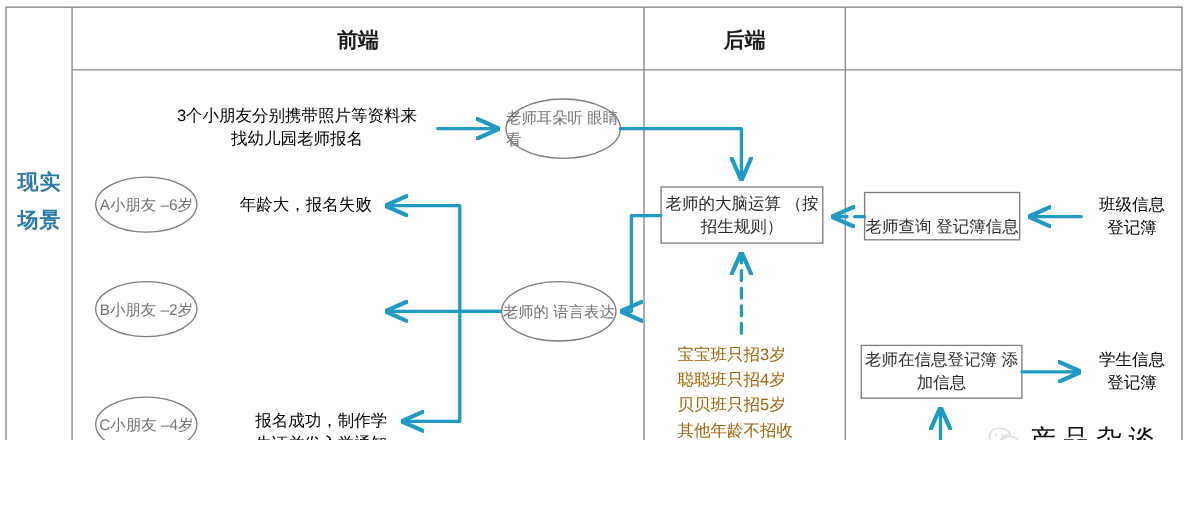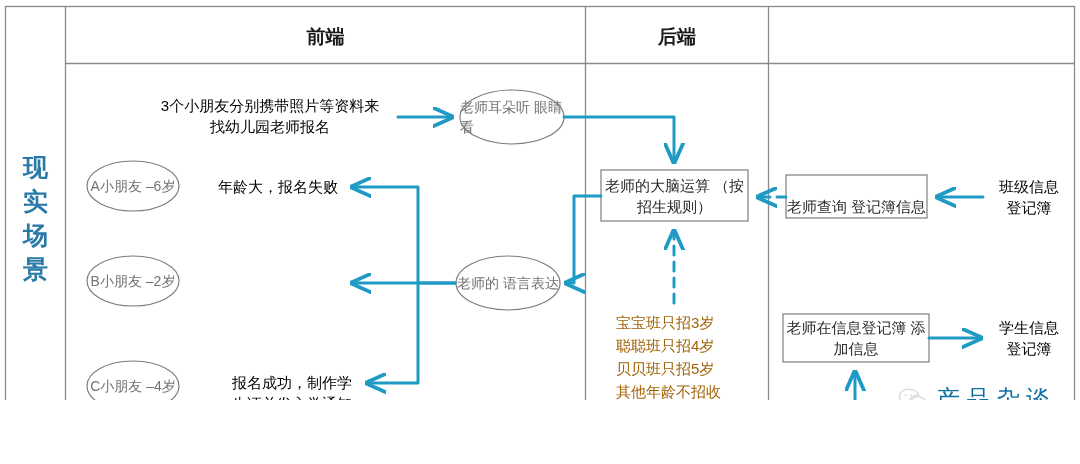--- a/index.html
+++ b/index.html
@@ -2,27 +2,27 @@
 <html><head>
 <meta charset="utf-8">
 <style>
   html,body{margin:0;padding:0;background:#ffffff;}
   body{font-family:"Liberation Sans","DejaVu Sans",sans-serif;}
   #stage{position:relative;width:1080px;height:400px;background:#ffffff;overflow:hidden;}
   #svg-layer{position:absolute;left:0;top:0;width:1080px;height:464px;}
 
   .txt{position:absolute;color:#000000;font-size:15px;line-height:21px;text-align:center;white-space:pre-line;}
   .hdr{position:absolute;font-weight:bold;font-size:19px;color:#1a1a1a;text-align:center;}
-  .laneLabel{position:absolute;font-weight:bold;font-size:25px;color:#2a7aa8;text-align:center;line-height:34px;letter-spacing:1px;}
+  .laneLabel{position:absolute;font-weight:bold;font-size:19px;color:#2a7aa8;text-align:center;line-height:34px;letter-spacing:1px;}
   .boxtxt{position:absolute;display:flex;align-items:center;justify-content:center;text-align:center;
           font-size:15px;line-height:21px;color:#2b2b2b;box-sizing:border-box;}
   .ovaltxt{position:absolute;display:flex;align-items:center;justify-content:center;text-align:left;
            font-size:14px;line-height:20px;color:#737373;box-sizing:border-box;}
   .rulestxt{position:absolute;font-size:15px;line-height:23px;color:#a16207;text-align:left;white-space:pre-line;}
-  .wm{position:absolute;color:#0369a1;font-size:24px;letter-spacing:6px;font-family:"DejaVu Sans",sans-serif;
+  .wm{position:absolute;color:#000000;font-size:24px;letter-spacing:6px;font-family:"DejaVu Sans",sans-serif;
       display:flex;align-items:center;gap:8px;opacity:.95;text-align:right;}
   .wm svg{display:block;}
 </style>
 </head>
 <body>
 
 <div id="stage">
 
   <svg id="svg-layer" viewBox="0 0 1080 464" xmlns="http://www.w3.org/2000/svg">
     <defs>

